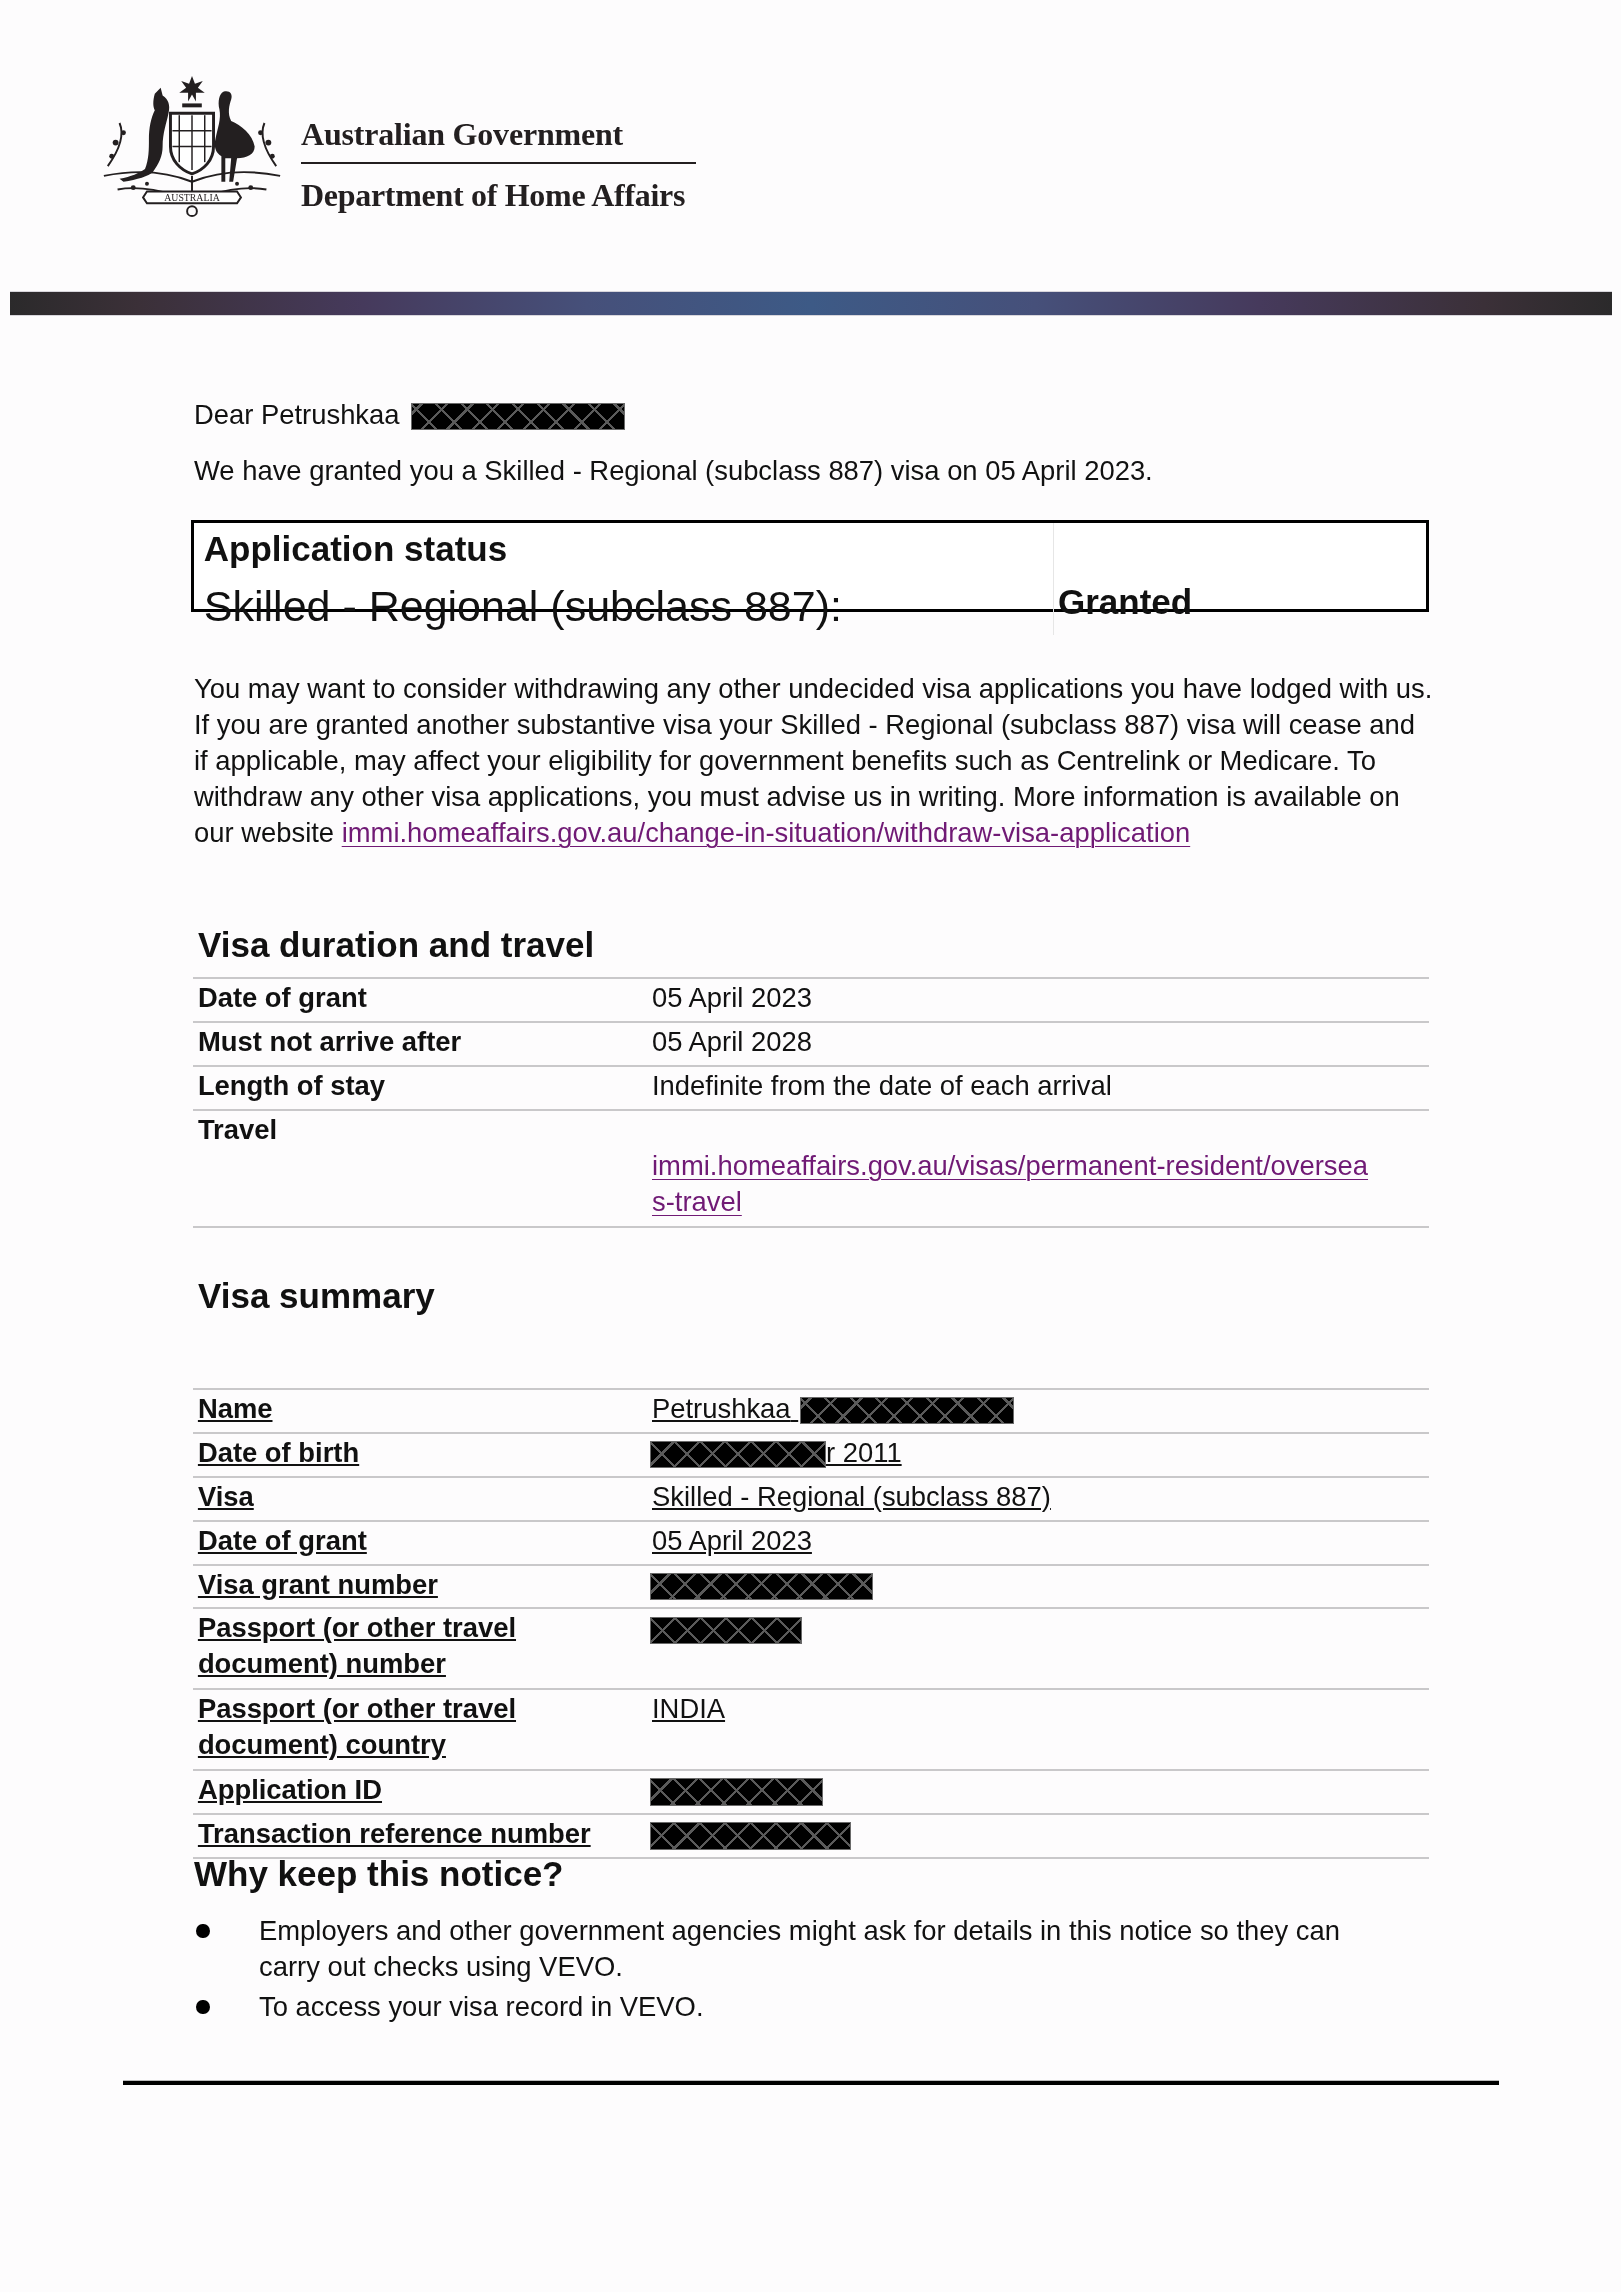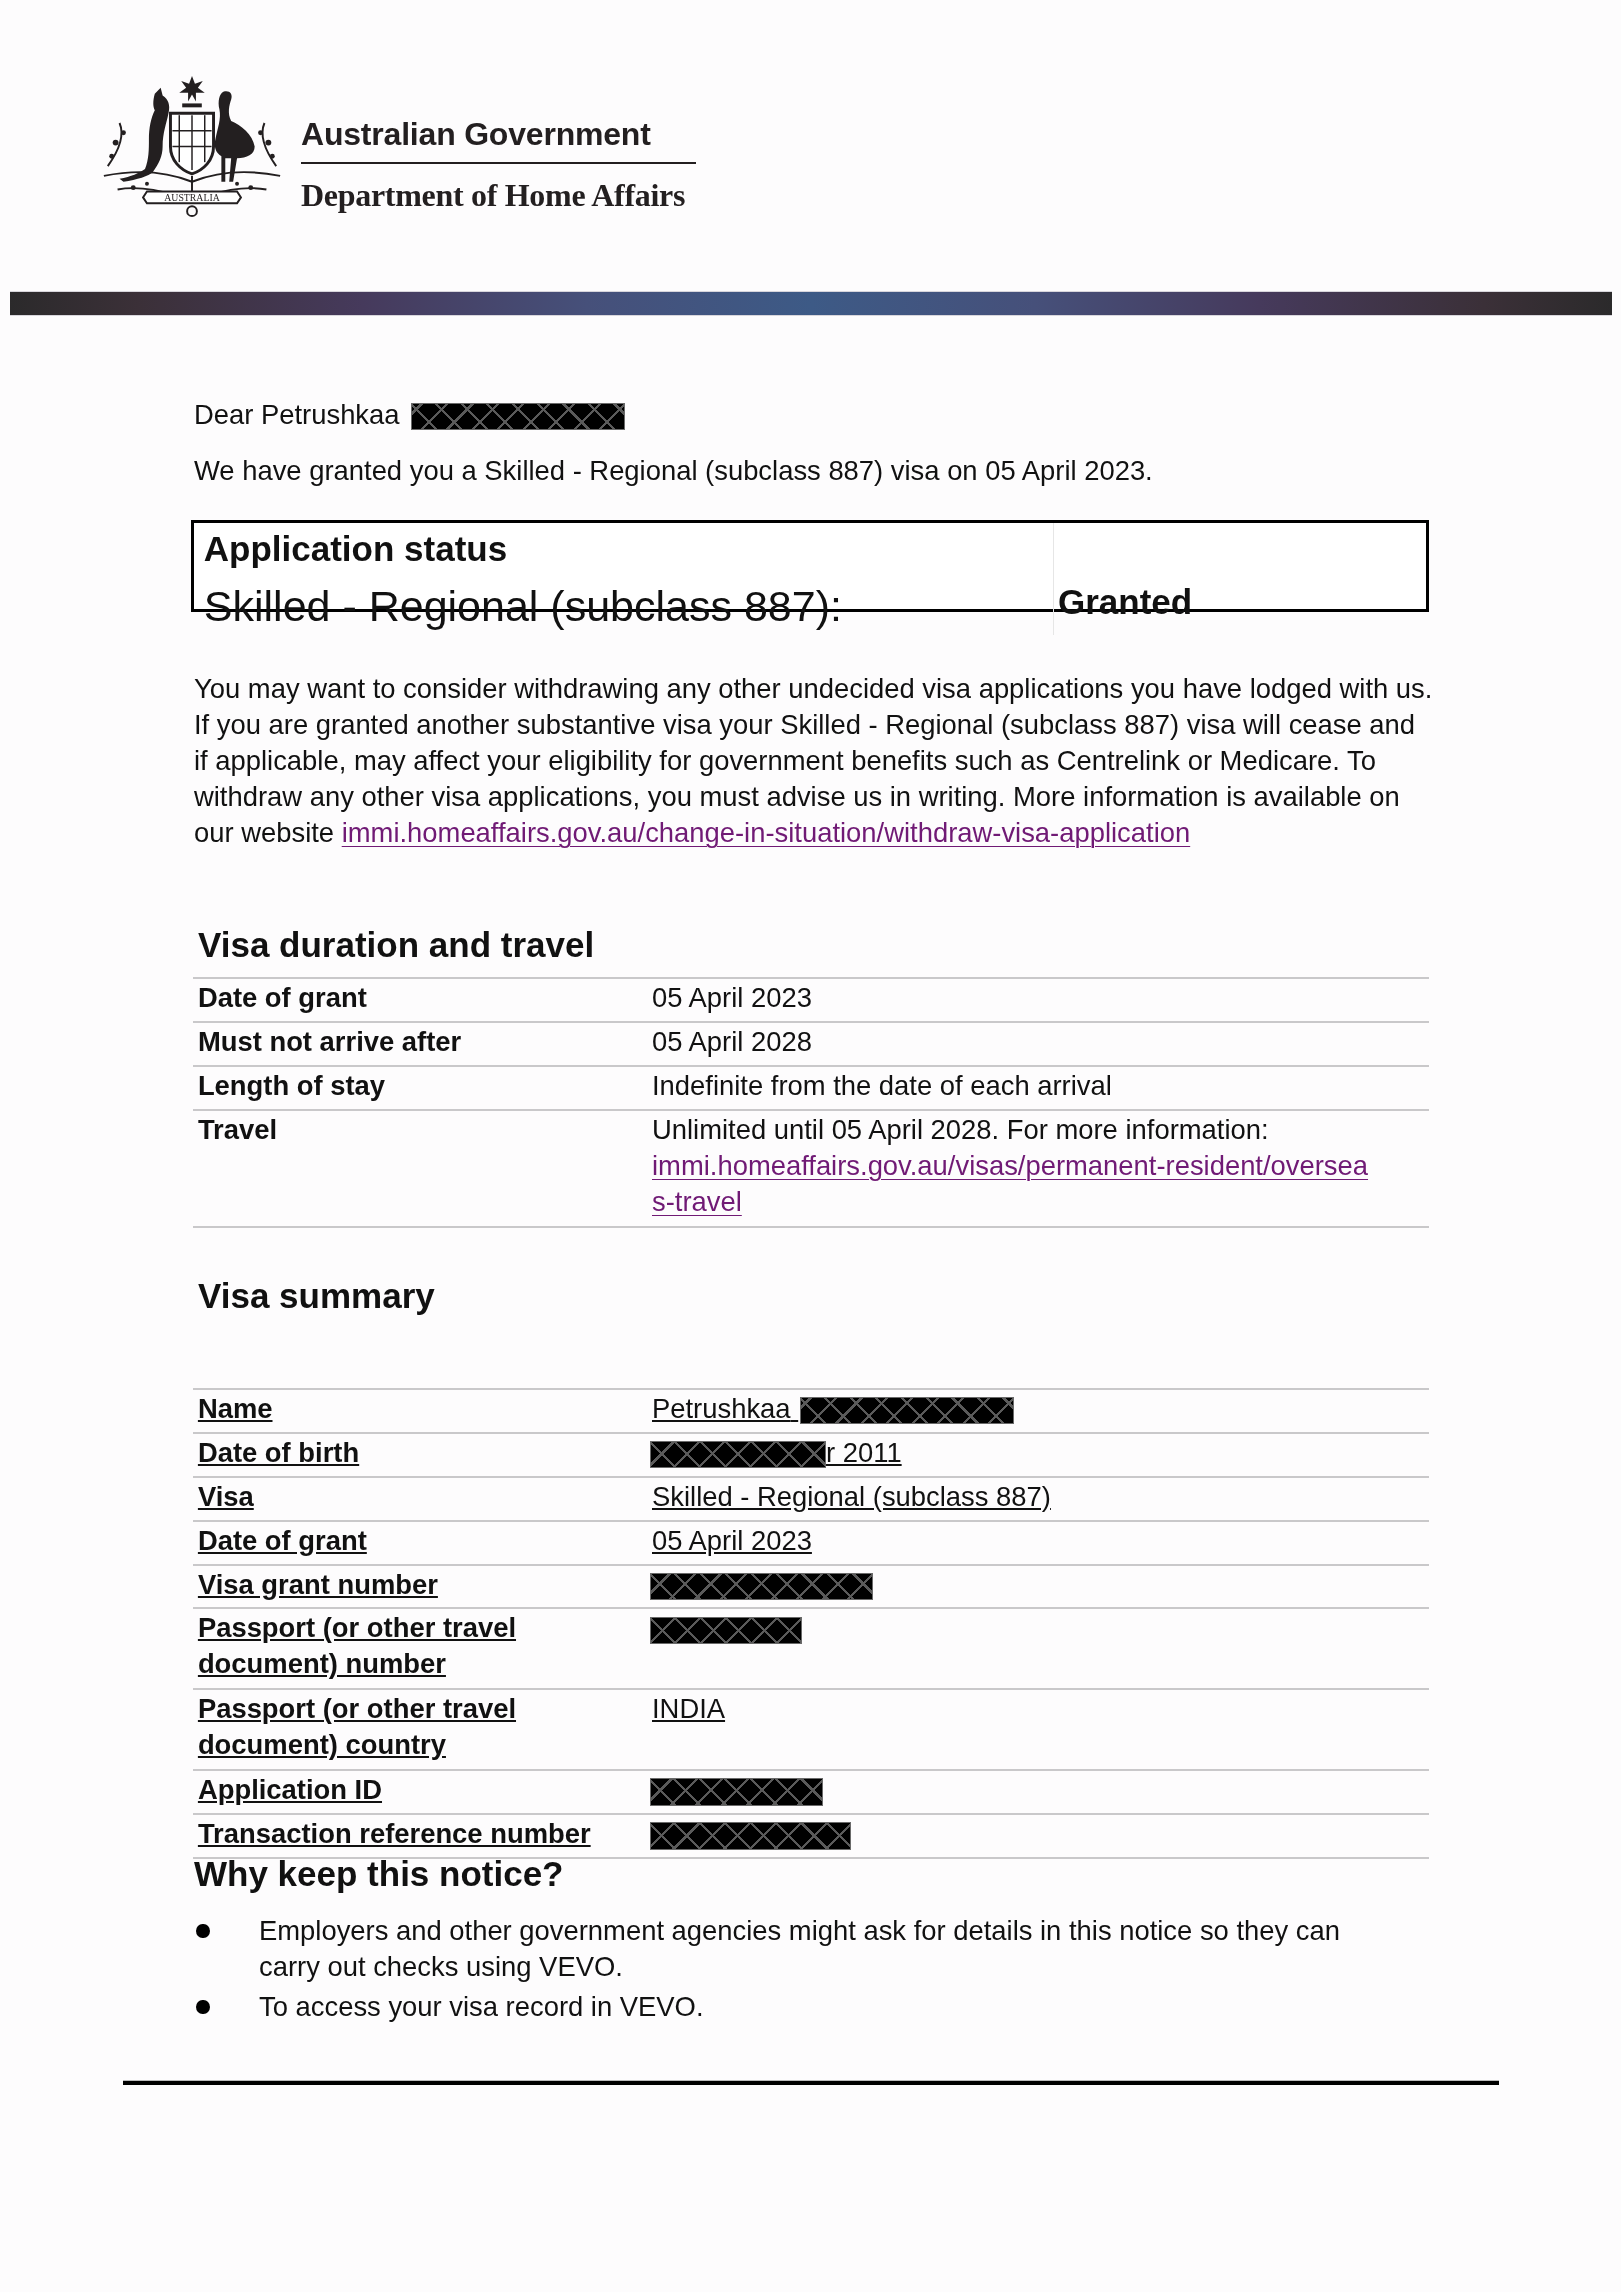--- a/index.html
+++ b/index.html
@@ -7,21 +7,21 @@
     width: 1621px; height: 2293px; position: relative; overflow: hidden;
     background: #fdfcfd;
     font-family: "Liberation Sans", "DejaVu Sans", sans-serif;
     color: #111;
   }
   .abs { position: absolute; }
 
   
   #crest { left: 98px; top: 74px; width: 188px; height: 145px; }
   .brand-line1 {
-    left: 301px; top: 116px; font-family: Liberation Sans, sans-serif;
+    left: 301px; top: 116px; font-family: Liberation Serif, serif;
     font-weight: bold; font-size: 32px; color: #231f20; white-space: nowrap; letter-spacing: -0.2px;
   }
   .brand-rule { left: 301px; top: 162px; width: 395px; height: 2px; background: #231f20; }
   .brand-line2 {
     left: 301px; top: 177px; font-family: "Liberation Serif", "DejaVu Serif", serif;
     font-weight: bold; font-size: 32px; color: #231f20; white-space: nowrap; letter-spacing: -0.3px;
   }
   .header-bar {
     left: 9.8px; top: 291px; width: 1602px; height: 22.5px;
     background: linear-gradient(90deg, #2b2a2b 0%, #3b3038 8%, #463a5c 22%, #46507a 36%, #3d5a86 50%, #46507a 64%, #463a5c 78%, #3b3038 92%, #2b2a2b 100%);
@@ -161,21 +161,21 @@
     <div class="kv-label">Must not arrive after</div>
     <div class="kv-value">05 April 2028</div>
   </div>
   <div class="kv-row">
     <div class="kv-label">Length of stay</div>
     <div class="kv-value">Indefinite from the date of each arrival</div>
   </div>
   <div class="kv-row tall">
     <div class="kv-label">Travel</div>
     <div class="kv-value" style="padding-right:59px;">
-      <span>Unlimited until 05 April 2028. For more information:</span><br>
+      <br>
       <a class="link" style="word-break:break-all;"><span>immi.homeaffairs.gov.au/visas/permanent-resident/overseas-travel</span></a>
     </div>
   </div>
 </div>
 
 <div class="abs sec-heading h-summary">Visa summary</div>
 <div class="abs kv-table t-summary">
   <div class="kv-row">
     <div class="kv-label">Name</div>
     <div class="kv-value">

